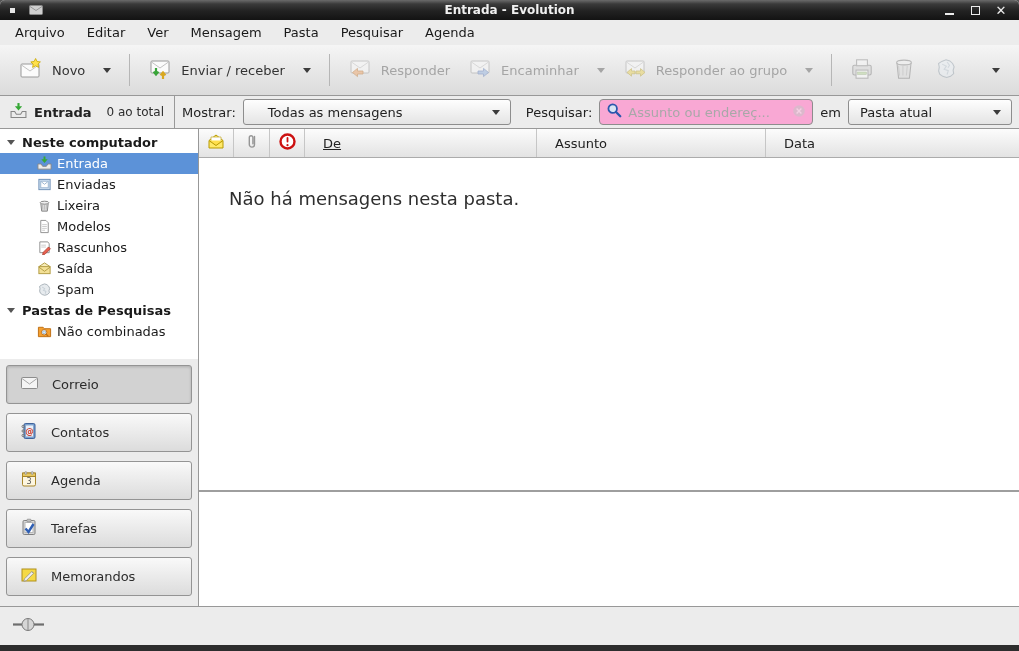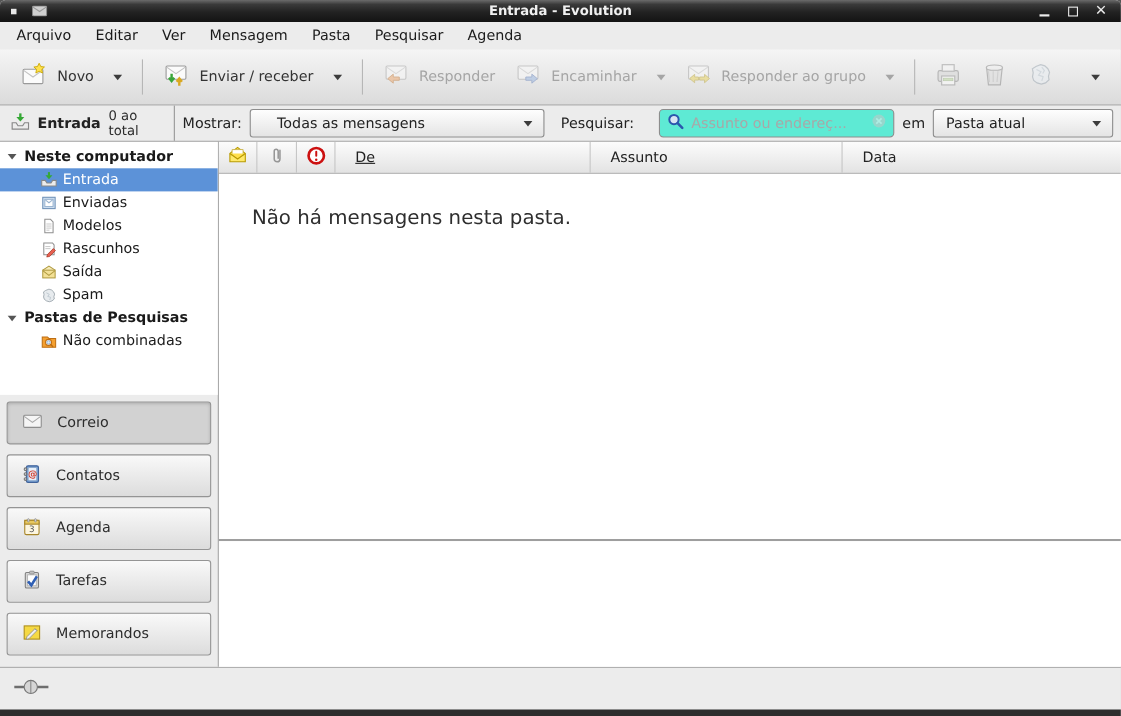--- a/index.html
+++ b/index.html
@@ -53,21 +53,21 @@
   .fb-count { margin-left:auto; font-size:12px; color:#2e2e2e; }
   .fb-right { flex:1; display:flex; align-items:center; gap:7px; padding:0 7px;
               font-size:13px; color:#222; }
   .combo { height:26px; border:1px solid #8d8d8d; border-radius:3px;
            background:linear-gradient(#fefefe,#e4e4e4); display:flex; align-items:center;
            padding:0 10px 0 24px; font-size:13px; color:#222; }
   .combo .chev { margin-left:auto; }
   .combo-show { width:268px; }
   .combo-scope { width:164px; padding-left:11px; }
   .searchbox { width:214px; height:26px; border:1px solid #8d8d8d; border-radius:4px;
-               background:#5eead4; display:flex; align-items:center; gap:5px; padding:0 6px;margin-left:16px; }
+               background:#f9a8d4; display:flex; align-items:center; gap:5px; padding:0 6px; }
   .searchbox input { flex:1; min-width:0; border:none; outline:none; background:transparent;
                      font-size:13px; color:#555; font-family:inherit; }
   .searchbox input::placeholder { color:#a8a8a8; }
   .clear-ic { opacity:.55; }
 
   
   .main { height:477px; display:flex; background:#fff; }
   .sidebar { width:199px; border-right:1px solid #989898; display:flex; flex-direction:column;
              background:#ececec; }
   .tree { height:230px; background:#fff; padding-top:3px; font-size:13px; color:#1a1a1a; overflow:hidden; }
@@ -300,20 +300,30 @@
           <span class="ic">
             <svg width="15" height="15" viewBox="0 0 16 16">
                 <rect x="2" y="2.5" width="12" height="11" fill="#cfe0f2" stroke="#6d8fb5"></rect>
                 <rect x="4" y="4.5" width="8" height="7" fill="#fff" stroke="#9ab4d0"></rect>
                 <path d="M4.5 5l3.5 2.8L11.5 5" fill="none" stroke="#9ab4d0"></path>
               </svg>
           </span>
           <span>Enviadas</span>
         </div>
 
+        <div class="trow item">
+          <span class="ic">
+            <svg width="15" height="15" viewBox="0 0 16 16">
+                <path d="M4 5.5L5 14h6l1-8.5" fill="#dcdcdc" stroke="#828282"></path>
+                <path d="M5.8 7l.4 5.5M8 7v5.5M10.2 7l-.4 5.5" stroke="#b5b5b5" fill="none" stroke-width=".8"></path>
+                <ellipse cx="8" cy="5" rx="4.6" ry="1.6" fill="#efefef" stroke="#828282"></ellipse>
+              </svg>
+          </span>
+          <span>Lixeira</span>
+        </div>
 
         <div class="trow item">
           <span class="ic">
             <svg width="15" height="15" viewBox="0 0 16 16">
                 <path d="M4 1.5h5.5L12 4v10.5H4z" fill="#fff" stroke="#8f8f8f"></path>
                 <path d="M5.5 6h5M5.5 8h5M5.5 10h5M5.5 12h3" stroke="#c4c4c4" stroke-width=".9"></path>
               </svg>
           </span>
           <span>Modelos</span>
         </div>

